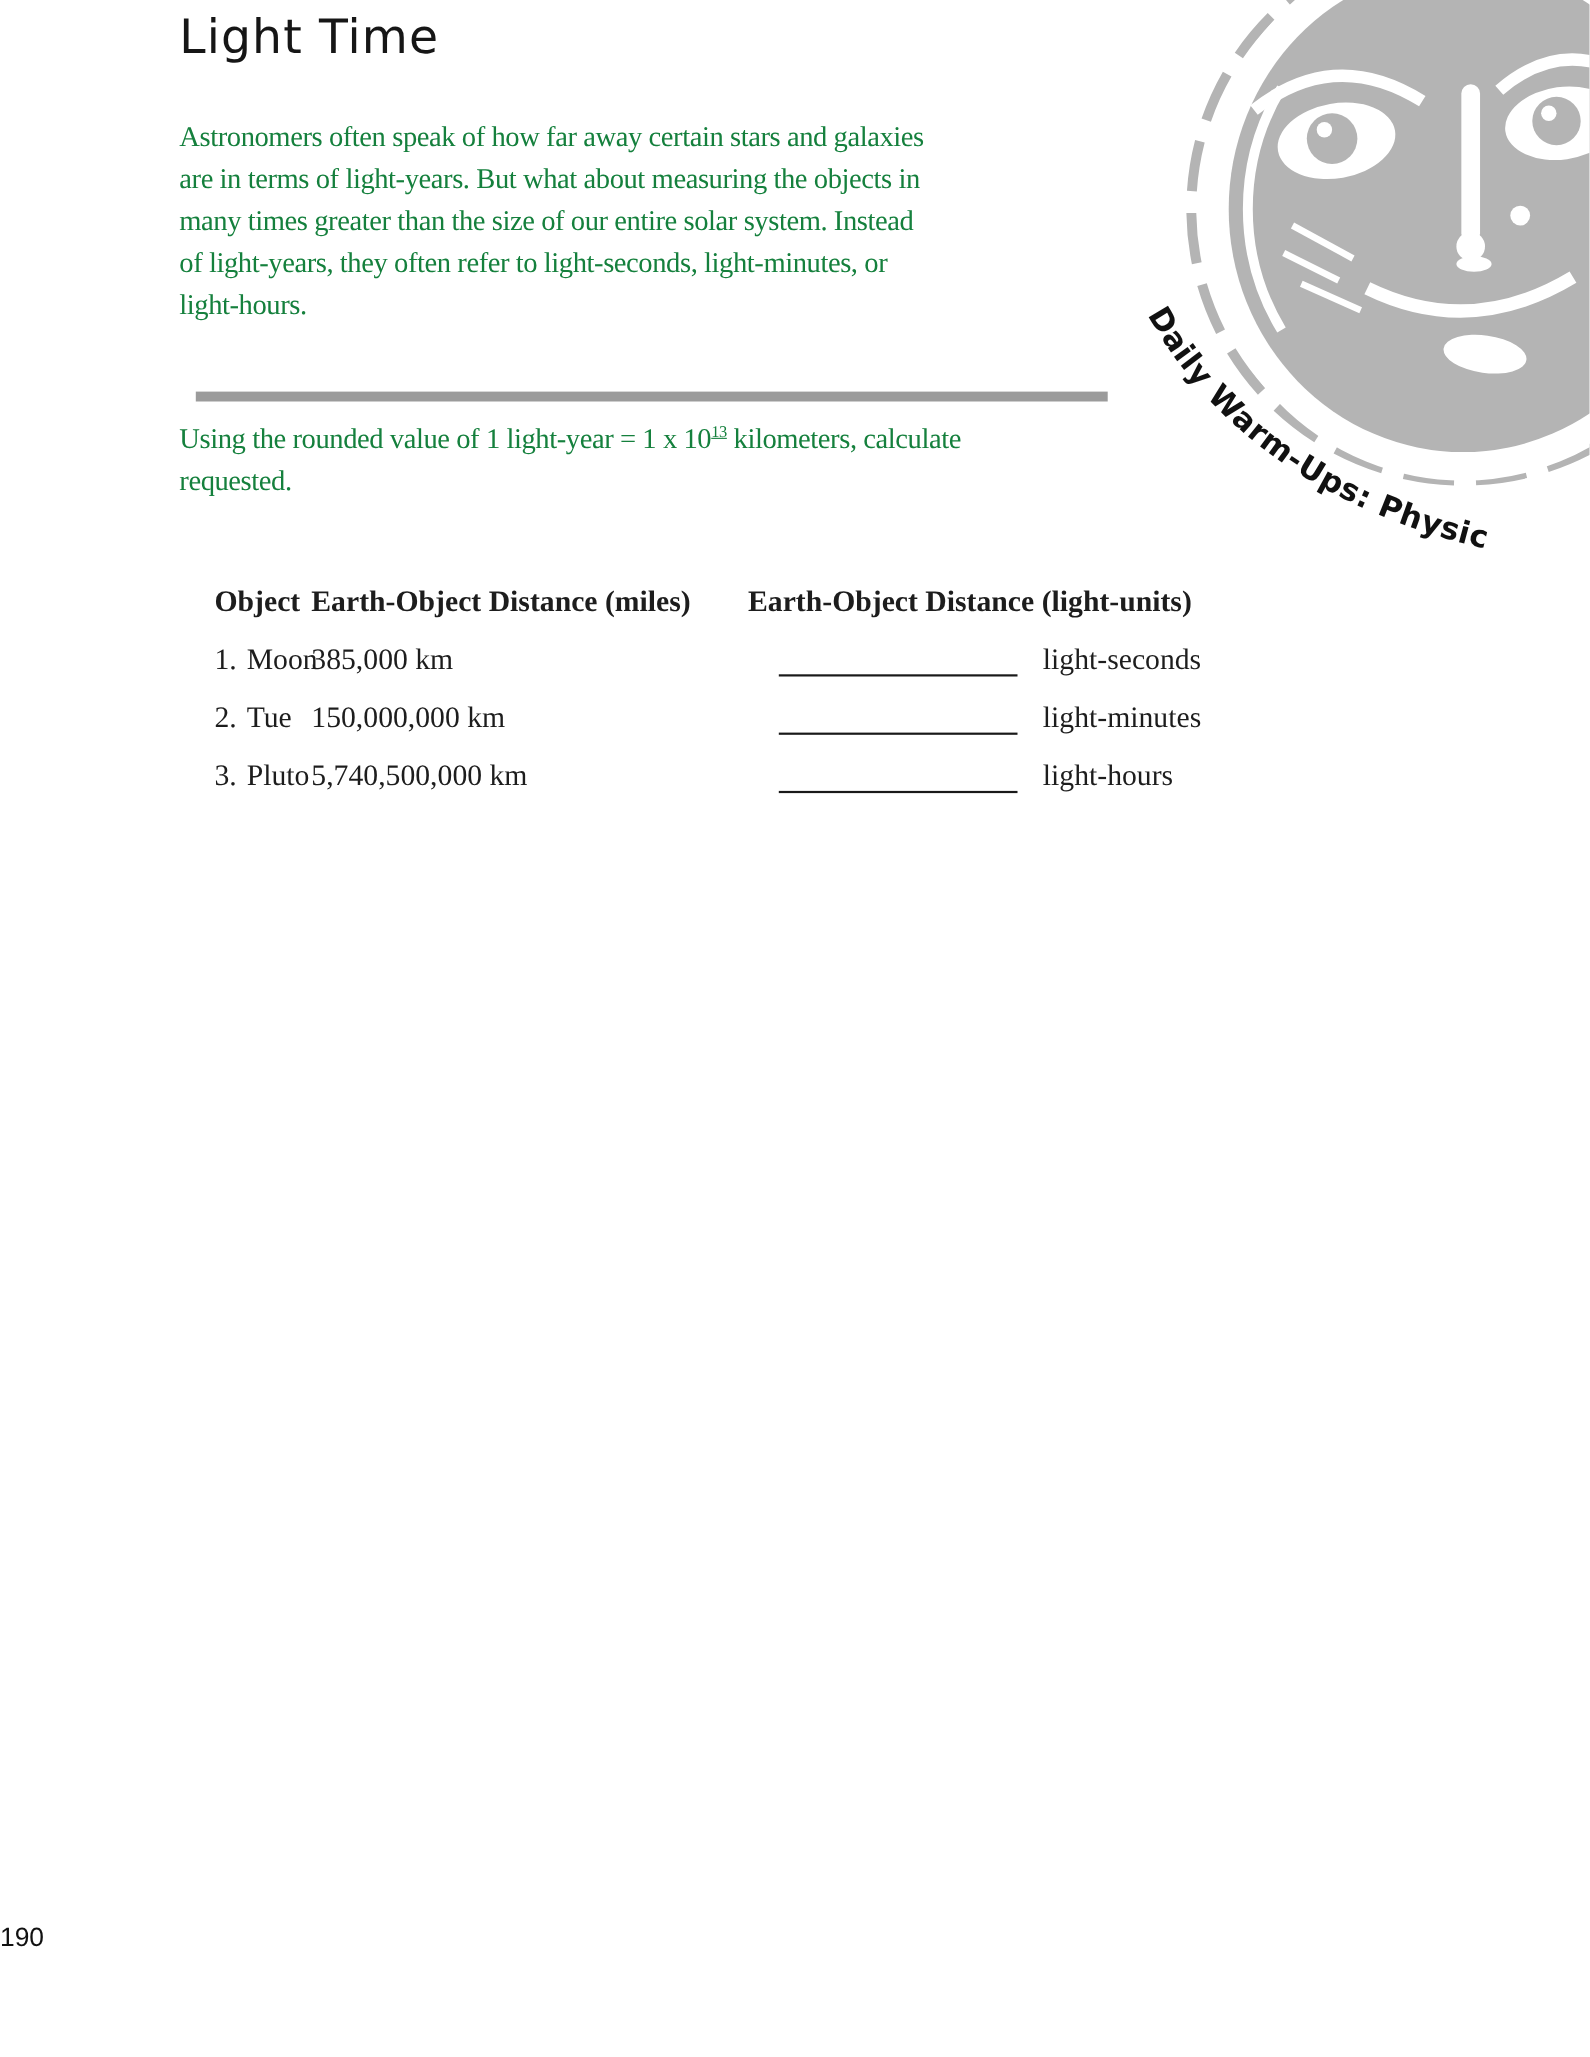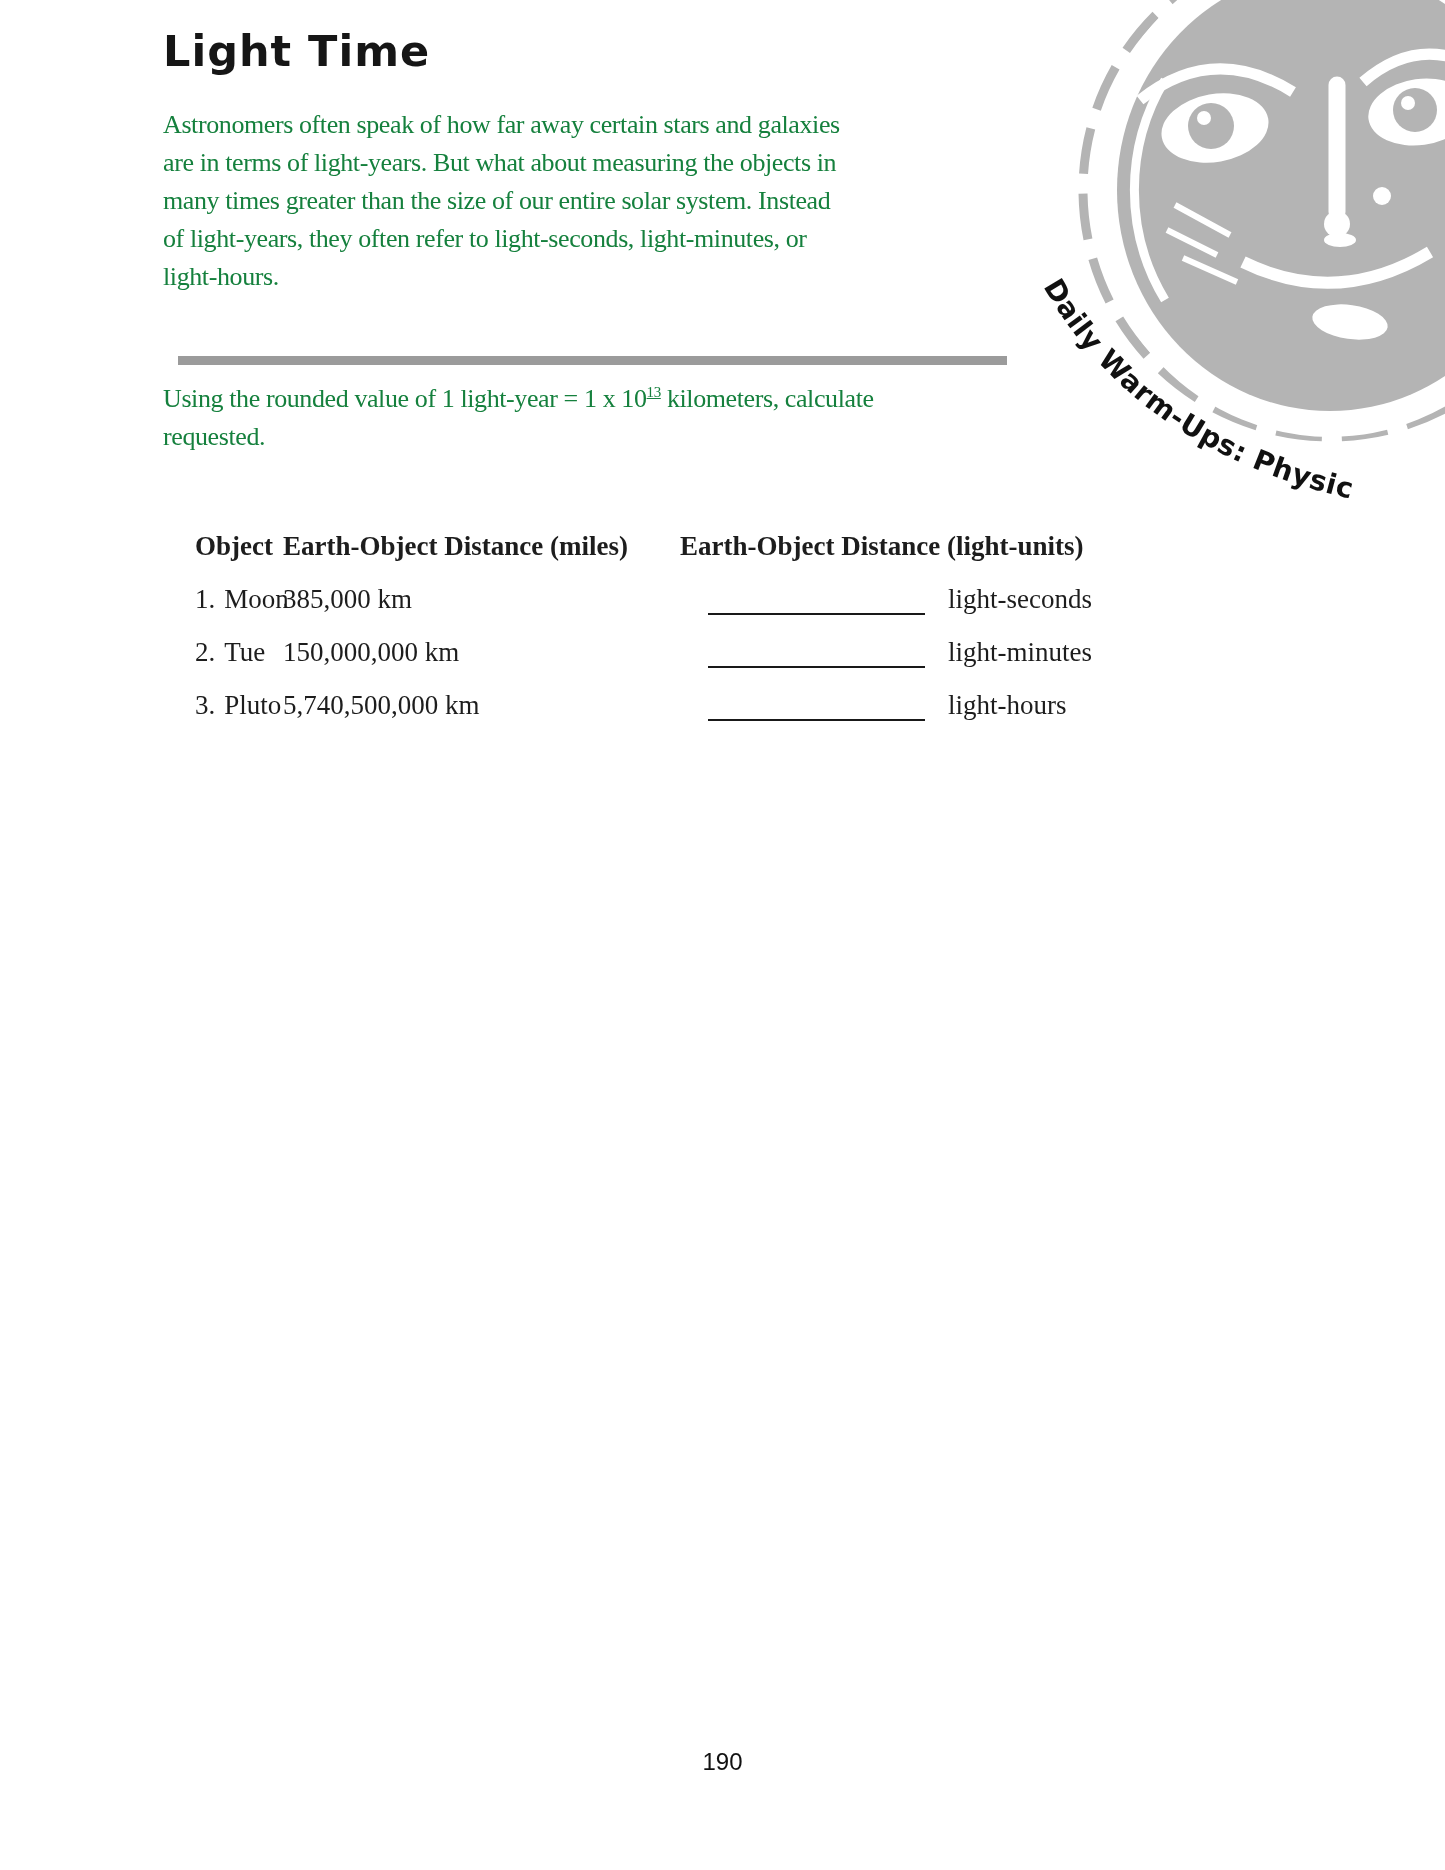--- a/index.html
+++ b/index.html
@@ -6,23 +6,23 @@
   body{
     position:relative;
     width:1445px;height:1870px;
     background:#ffffff;
     overflow:hidden;
     font-family:"Liberation Serif","DejaVu Serif",serif;
     color:#1d1d1d;
   }
   
   .page-title{
-    position:absolute;left:163px;top:26px;
+    position:absolute;left:163px;top:9px;
     font-family:"DejaVu Sans",sans-serif;
-    font-weight:700;font-size:43px;letter-spacing:1px;
+    font-weight:400;font-size:43px;letter-spacing:1px;
     color:#161616;
   }
   
   .para{position:absolute;left:163px;font-size:26px;letter-spacing:-0.4px;color:#15803d;}
   .para .line{line-height:38px;white-space:nowrap;}
   .intro{top:106px;}
   .instructions{top:380px;}
   sup.exp{font-size:15px;vertical-align:super;line-height:0;text-decoration:underline;}
   
   .divider{
@@ -44,21 +44,21 @@
   .head .obj-h{text-align:left;}
   .head .lu-h{margin-left:-28px;}
   .objcell{display:flex;gap:9px;}
   .blank{
     display:inline-block;width:217px;height:30px;
     border-bottom:2px solid #191919;
   }
   
   .page-number{
     position:absolute;left:0;top:1748px;width:100%;
-    text-align:center;
+    text-align:left;
     font-family:"Liberation Sans","DejaVu Sans",sans-serif;
     font-size:24px;color:#111;
   }
   
   .sun-wrap{position:absolute;left:845px;top:0;width:600px;height:560px;}
   .sun-wrap svg{display:block;}
 </style>
 </head>
 <body>
 

